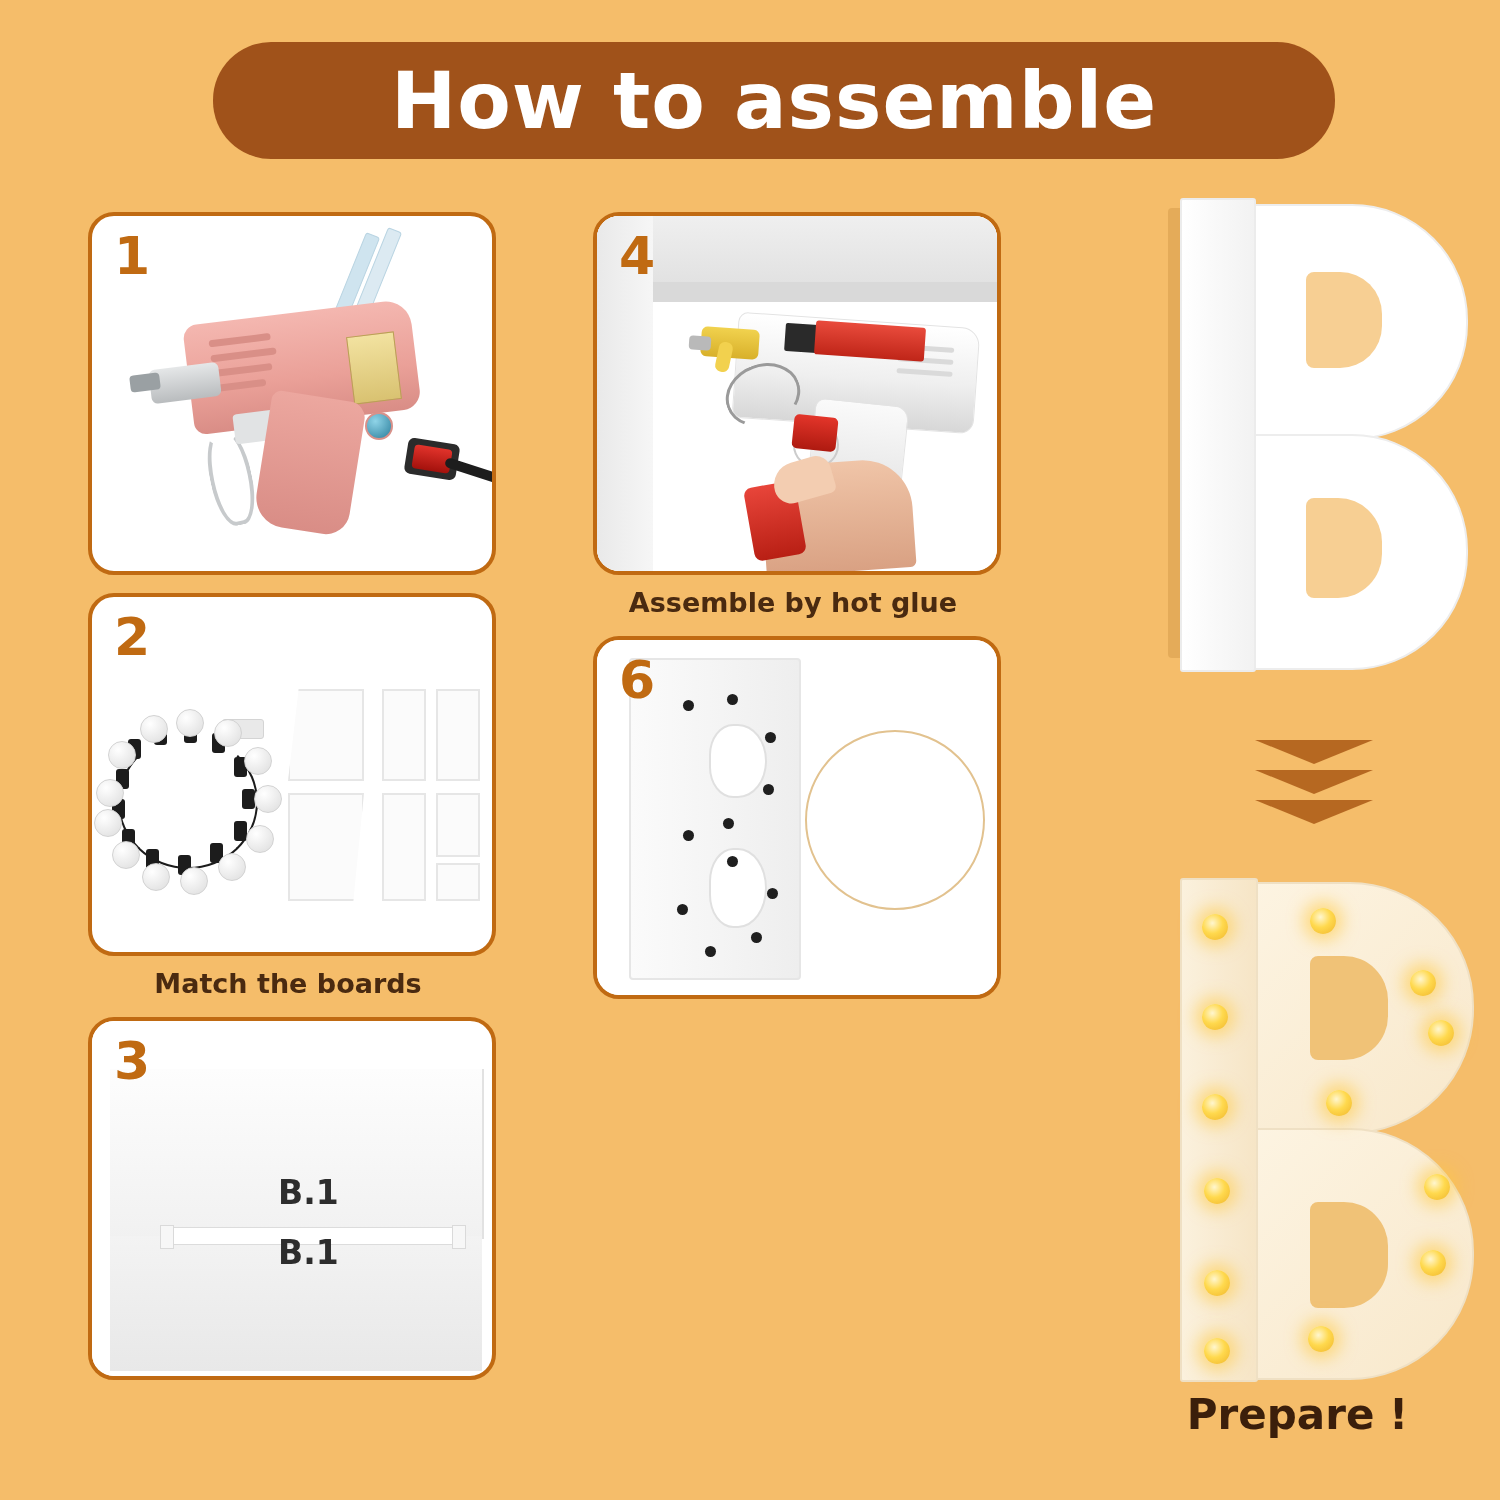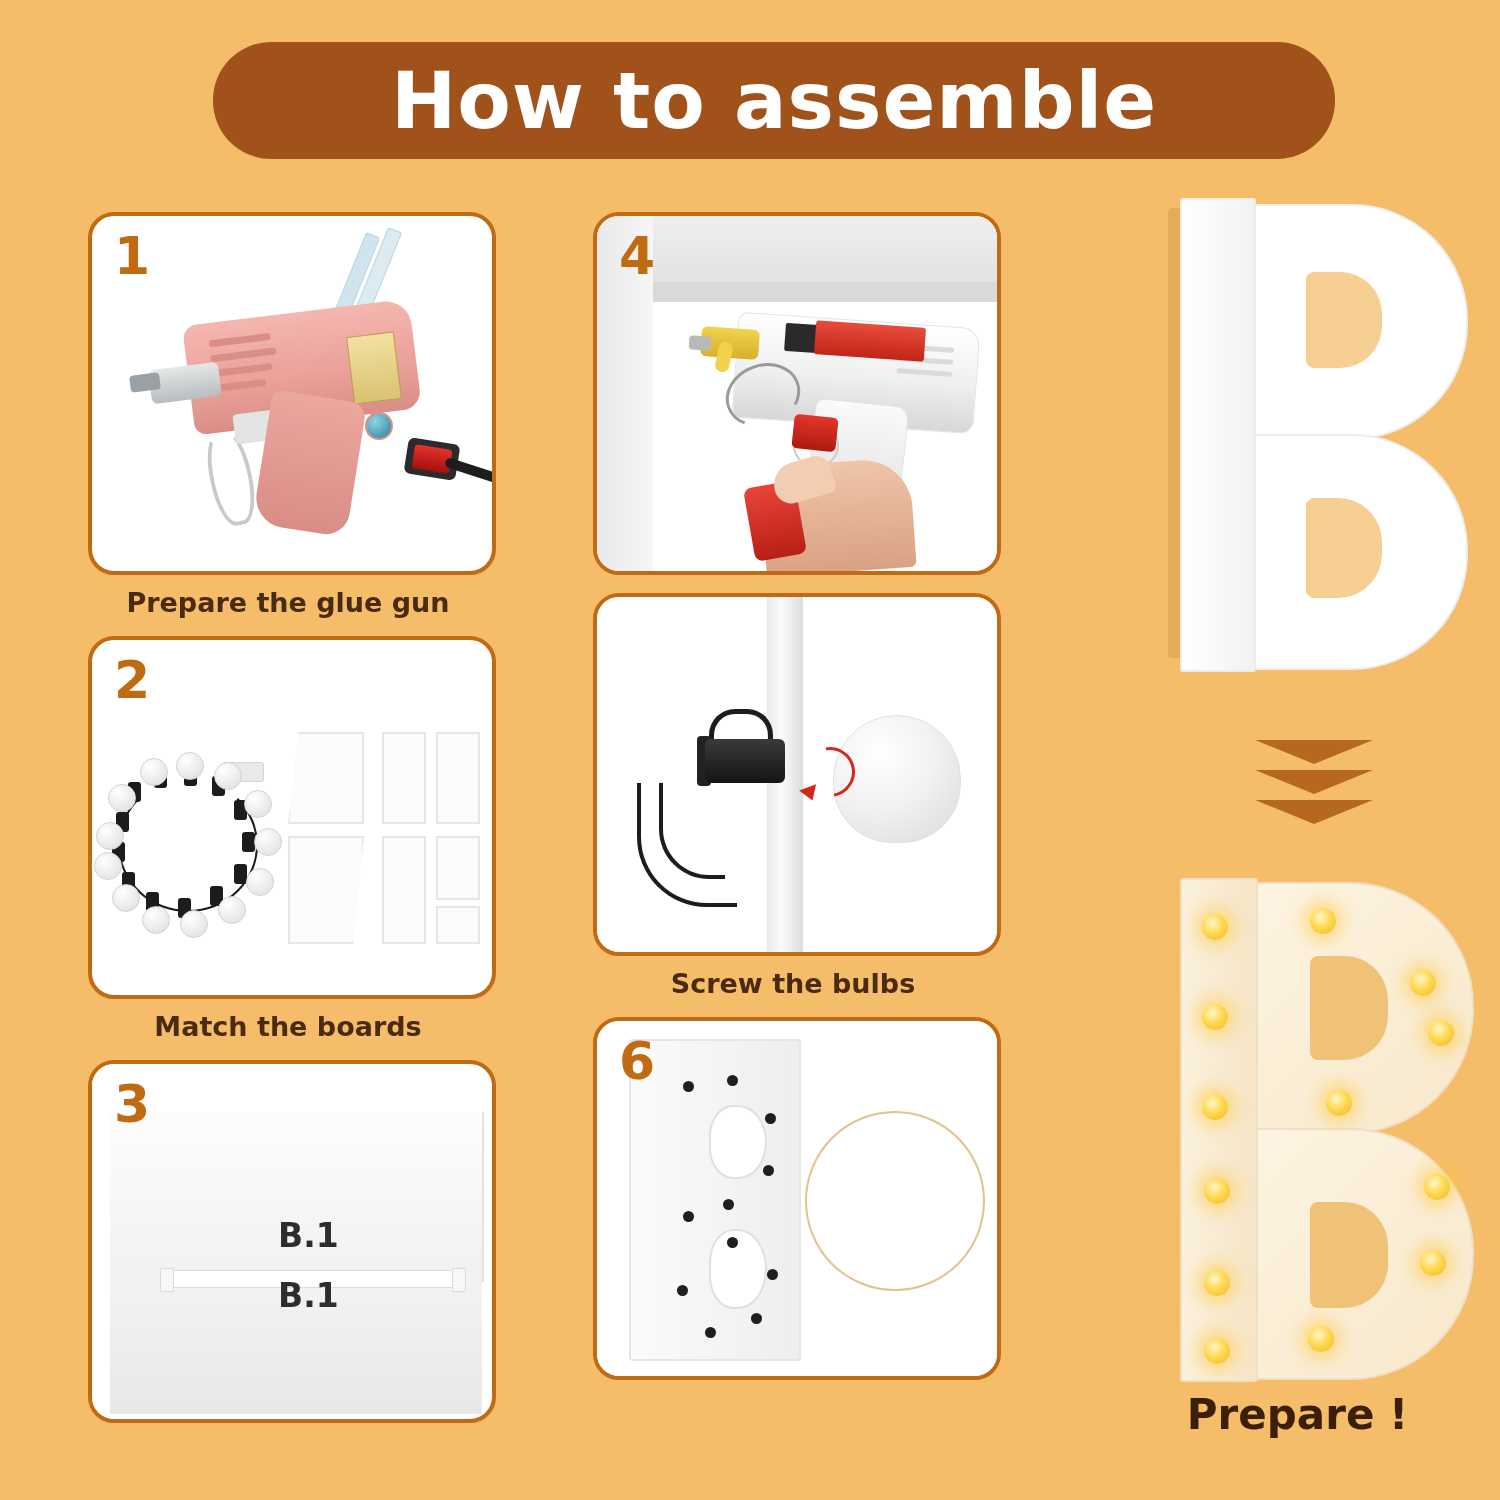--- a/index.html
+++ b/index.html
@@ -460,21 +460,20 @@
           <div class="stand2"></div>
           <div class="trigger"></div>
           <div class="handle"></div>
           <div class="dot"></div>
           <div class="switch">
               <span></span>
             </div>
           <div class="cord"></div>
         </div>
       </div>
-      <div class="step-caption">Prepare the glue gun</div>
     </div>
 
     <div class="step">
       <div class="step-card">
         <div class="step-num">2</div>
         <div class="boards">
 
           <div class="bulbstring">
             <div class="holder" style="left:112px; top:2px; width:40px; height:18px; background:#e9e9e9;border:1px solid #d4d4d4;"></div>
             <div class="wire" style="left:8px; top:18px; width:136px; height:130px; border-color:#1c1c1c; border-top-color:transparent;"></div>
@@ -557,39 +556,23 @@
           <div class="gluedot"></div>
           <div class="wirearc"></div>
           <div class="ghandle"></div>
           <div class="ring"></div>
           <div class="gtrigger"></div>
           <div class="hand"></div>
           <div class="redgrip"></div>
           <div class="finger"></div>
         </div>
       </div>
+      <div class="step-caption">Assemble by hot glue</div>
     </div>
 
-    <div class="step">
-      <div class="step-card">
-        <div class="step-num" style="opacity:0">5</div>
-        <div class="screw">
-          <div class="post"></div>
-          <div class="clip"></div>
-          <div class="socket-ring"></div>
-          <div class="socket"></div>
-          <div class="cordline"></div>
-          <div class="cordline2"></div>
-          <div class="bigbulb"></div>
-          <div class="arrow"></div>
-          <div class="arrowhead"></div>
-        </div>
-      </div>
-      <div class="step-caption">Screw the bulbs</div>
-    </div>
 
     <div class="step">
       <div class="step-card">
         <div class="step-num">6</div>
         <div class="stands">
           <div class="letterB">
             <div class="bhole bhole1"></div>
             <div class="bhole bhole2"></div>
             <div class="stringdot" style="left:52px; top:40px;"></div>
             <div class="stringdot" style="left:96px; top:34px;"></div>

